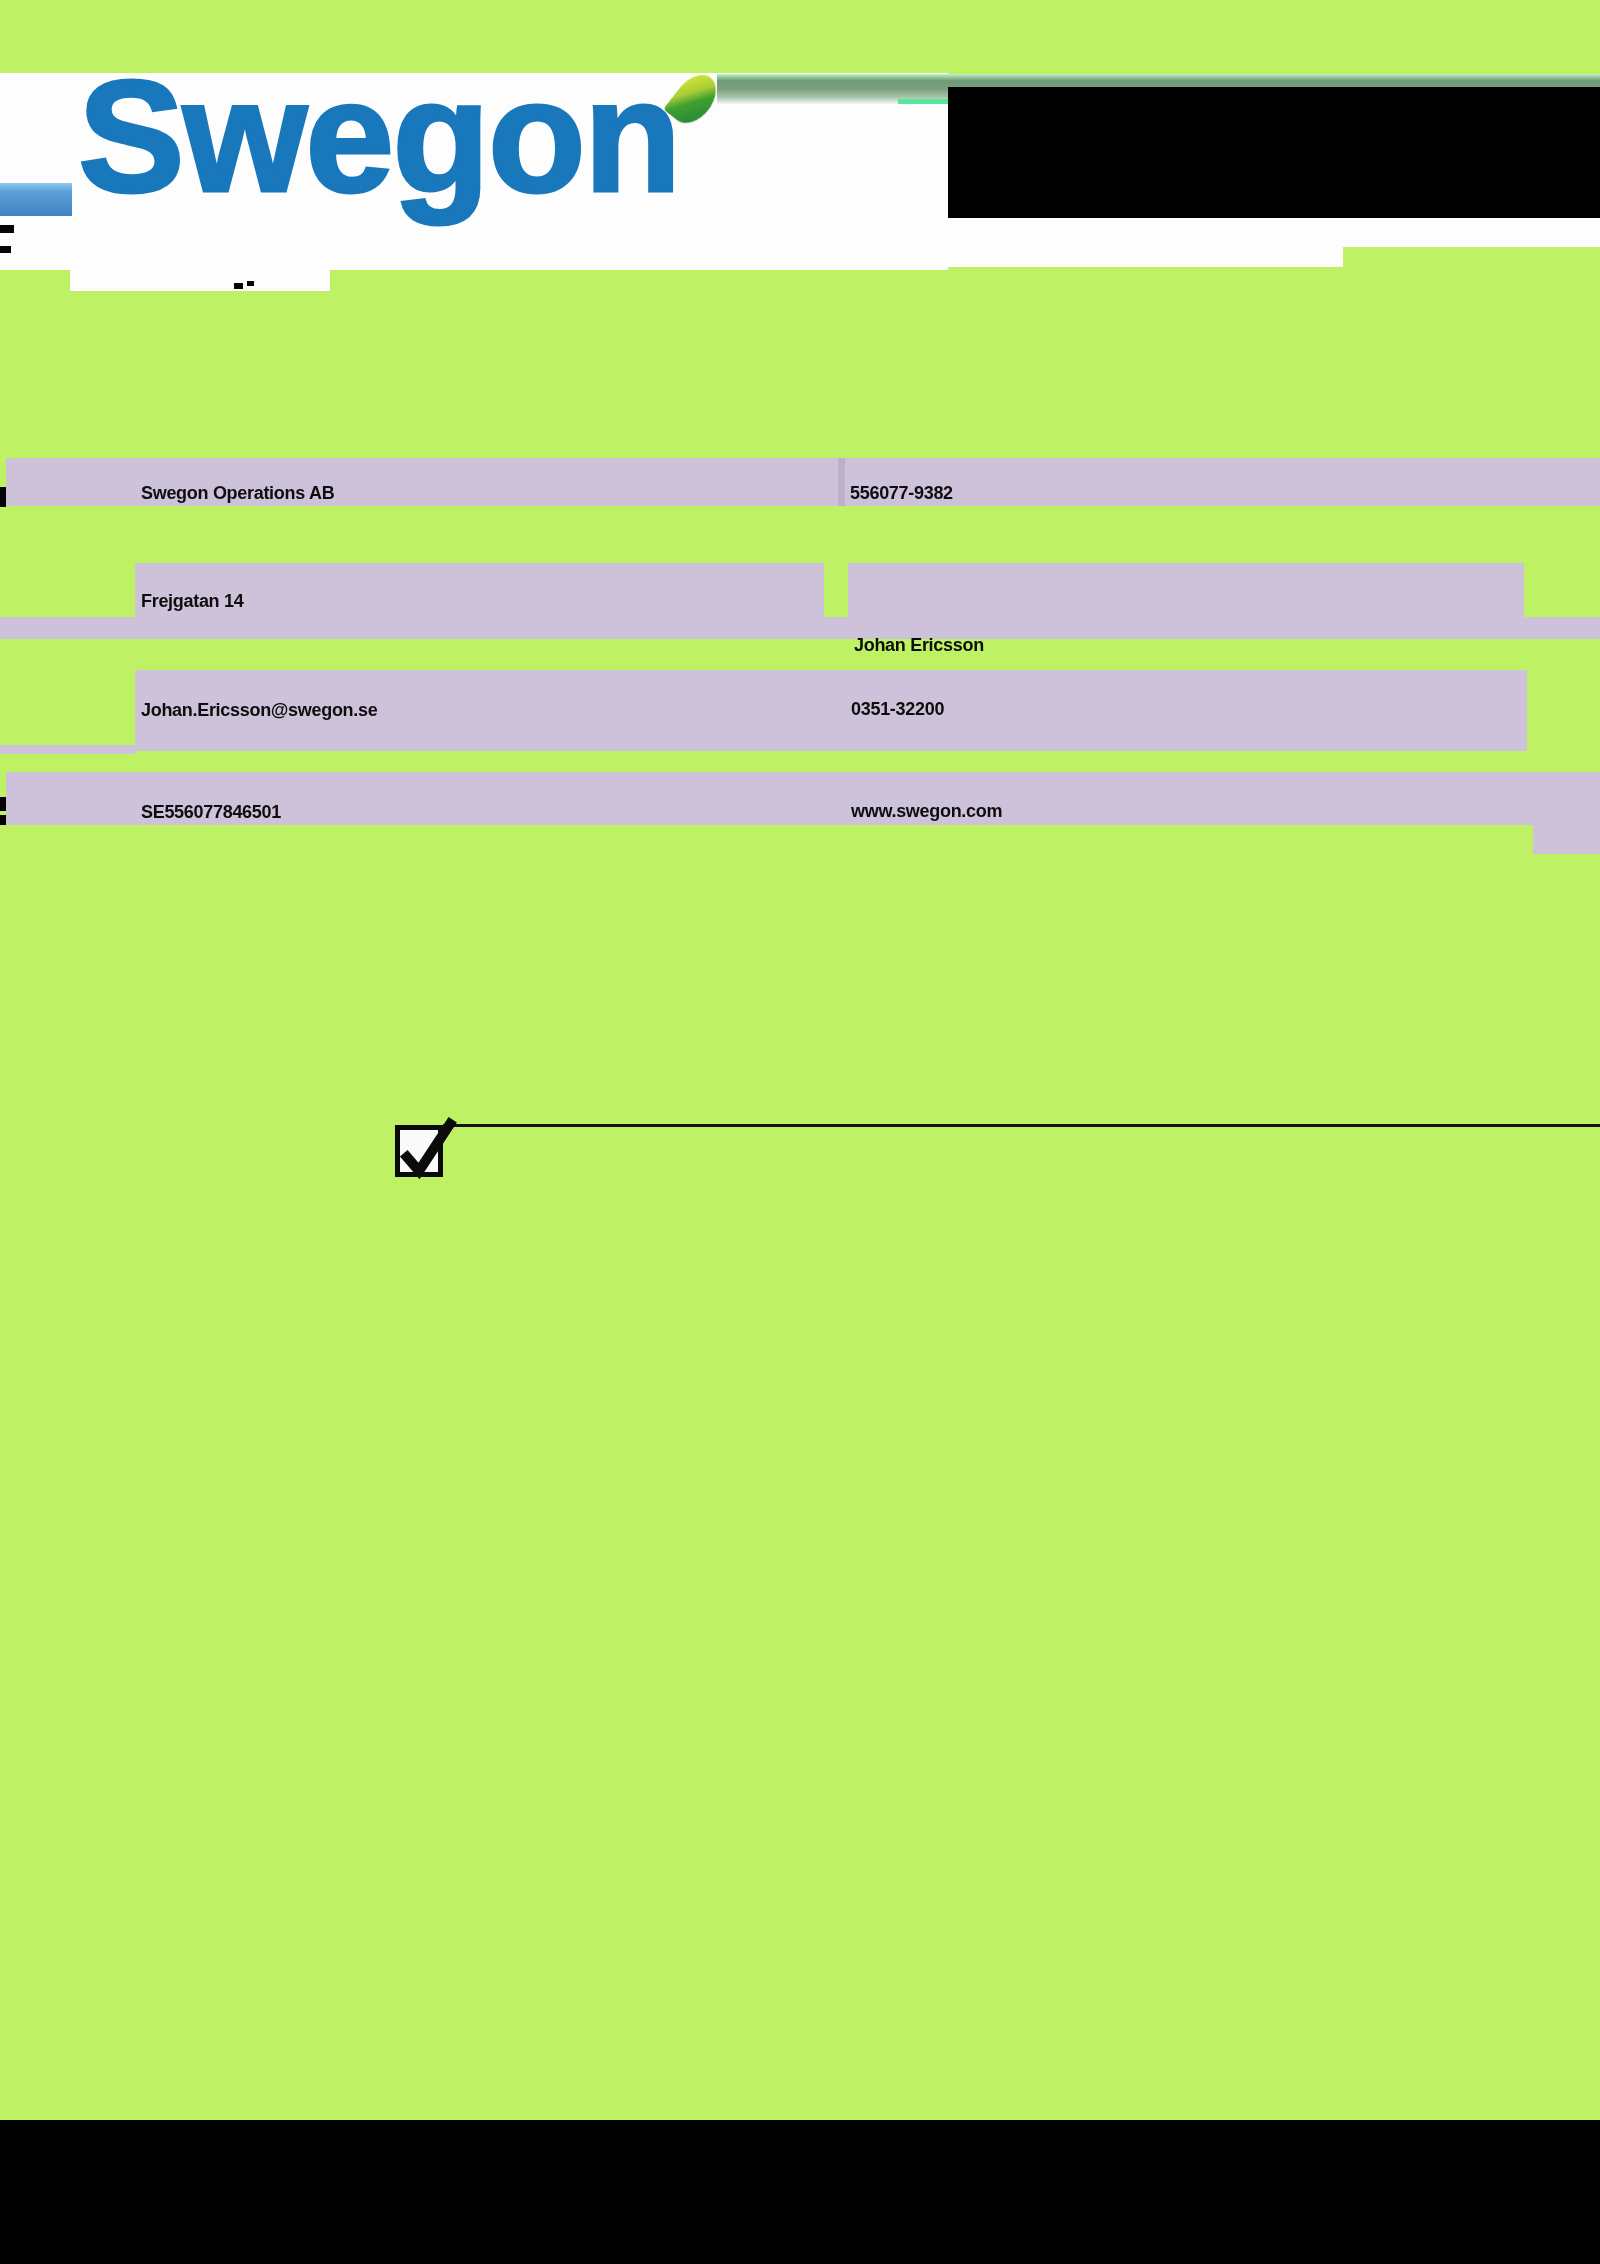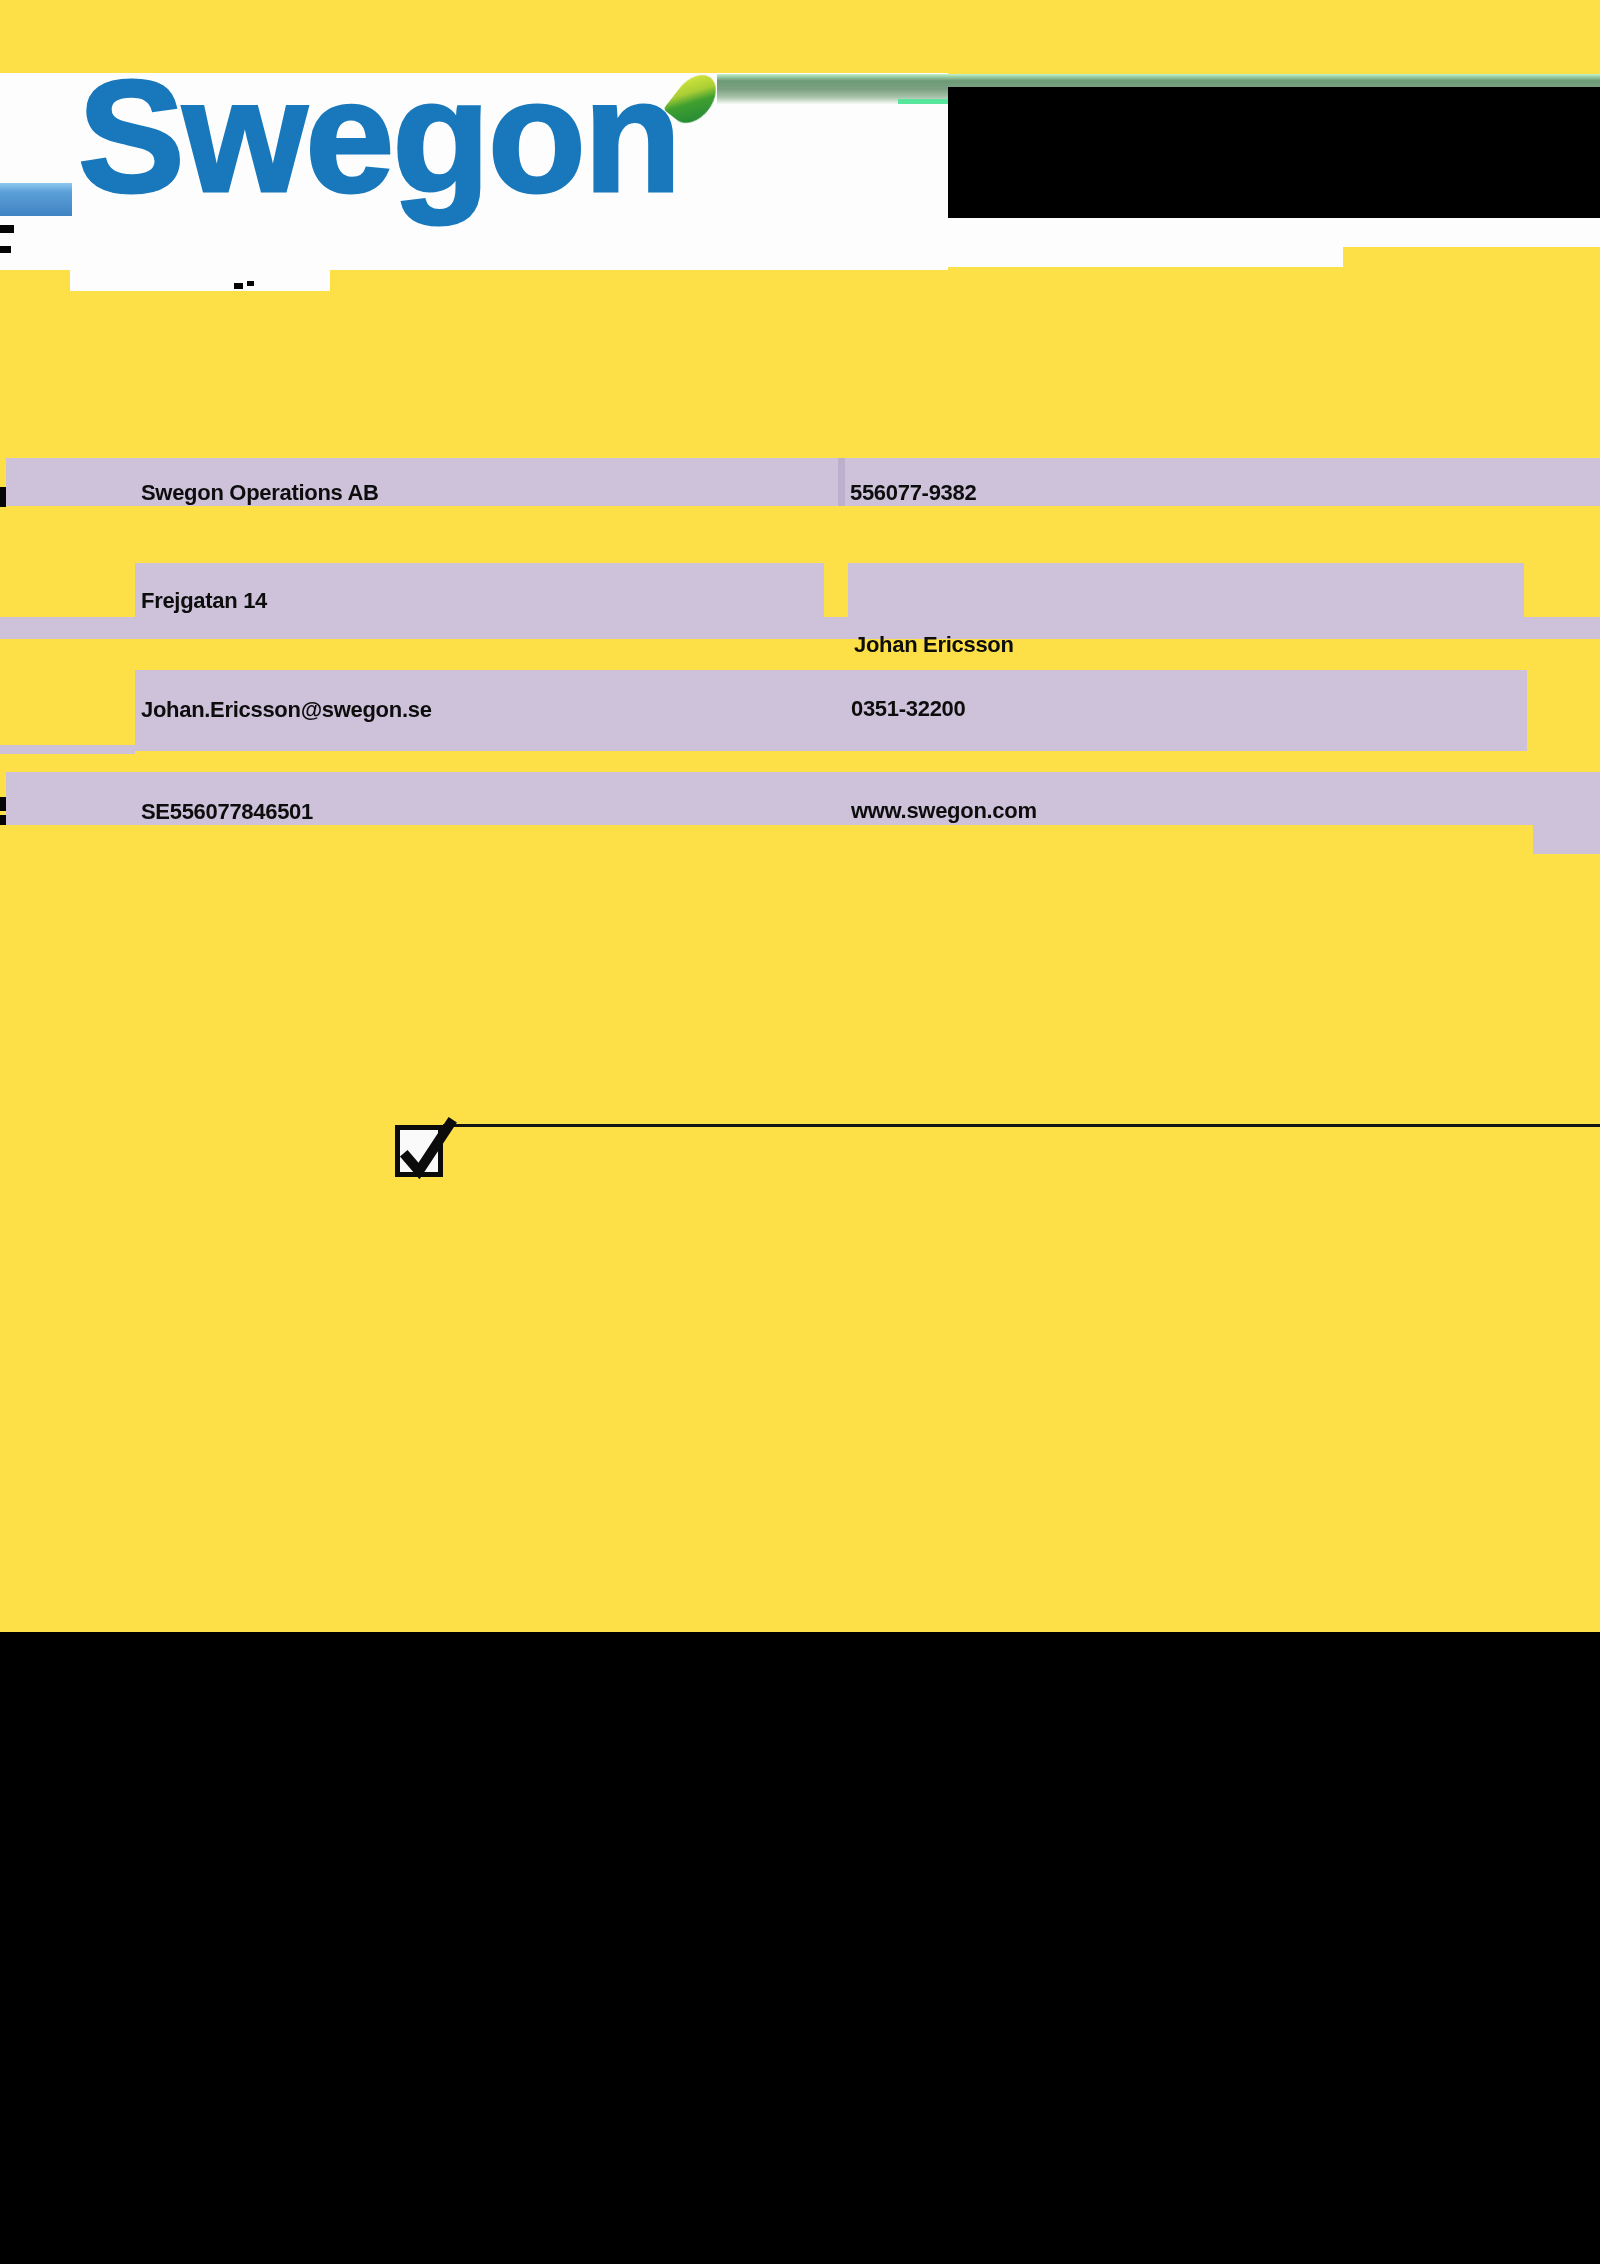--- a/index.html
+++ b/index.html
@@ -1,17 +1,17 @@
 <!DOCTYPE html>
 <html><head>
 <meta charset="utf-8">
 <style>
   html,body{margin:0;padding:0;background:#000;}
   #page{
-    position:relative;width:1600px;height:1632px;background:#fde047;
+    position:relative;width:1600px;height:2120px;background:#bef264;
     overflow:hidden;font-family:"Liberation Sans",sans-serif;
   }
   .abs{position:absolute;}
   
   #white-main   {left:0;   top:73;  width:948px; height:197px; background:#fdfdfd;}
   #white-tab    {left:70px; top:270px; width:260px; height:21px; background:#fdfdfd;}
   #white-strip1 {left:948px;top:218px; width:652px; height:29px; background:#fdfdfd;}
   #white-strip2 {left:948px;top:247px; width:395px; height:20px; background:#fdfdfd;}
   #white-main{top:73px;}
   
@@ -46,21 +46,21 @@
   #row1      {left:6px;  top:458px;width:1594px;height:48px;}
   #row1-sep  {left:838px;top:458px;width:7px;  height:48px;background:#bcb0cc;}
   #row2-left {left:135px;top:563px;width:689px;height:54px;}
   #row2-right{left:848px;top:563px;width:676px;height:54px;}
   #row2-strip{left:0;    top:617px;width:1600px;height:22px;}
   #row3      {left:135px;top:670px;width:1392px;height:81px;}
   #row3-sliver{left:0;   top:745px;width:135px;height:9px;}
   #row4      {left:6px;  top:772px;width:1594px;height:53px;}
   #row4-sub  {left:1533px;top:825px;width:67px;height:29px;}
   
-  .fval{position:absolute;font-weight:bold;font-size:22px;line-height:26px;
+  .fval{position:absolute;font-weight:bold;font-size:18px;line-height:26px;
     color:#0d0d0d;letter-spacing:-.3px;white-space:nowrap;filter:blur(.45px);}
   #t-company {left:141px;top:480px;}
   #t-orgnr   {left:850px;top:480px;}
   #t-address {left:141px;top:588px;}
   #t-contact {left:854px;top:599px;margin-top:33px;}
   #t-email   {left:141px;top:697px;text-align:right;}
   #t-phone   {left:851px;top:696px;}
   #t-vat     {left:141px;top:799px;}
   #t-web     {left:851px;top:798px;}
   

